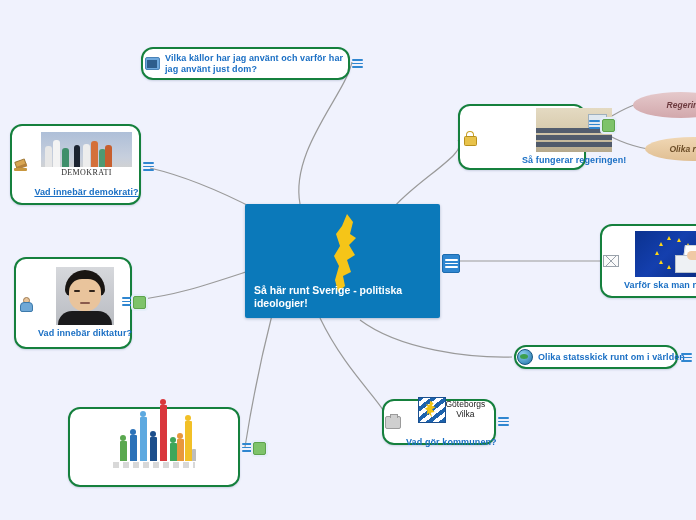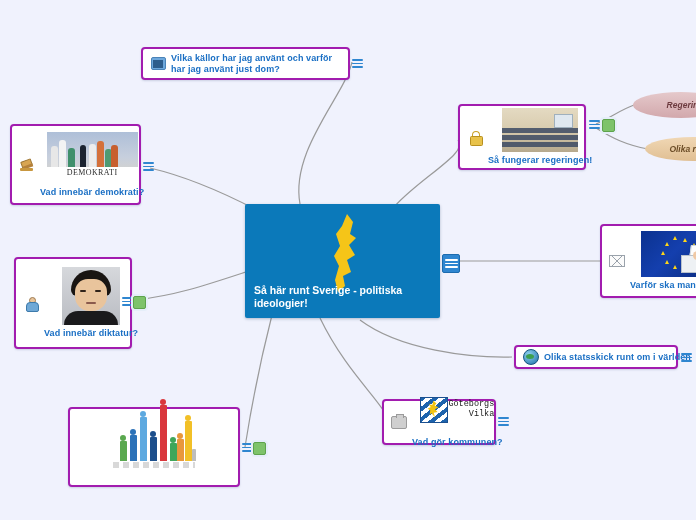--- a/index.html
+++ b/index.html
@@ -10,26 +10,26 @@
     position:relative;
   }
   #canvas{position:absolute;inset:0;width:696px;height:520px;}
   #links{position:absolute;left:0;top:0;width:696px;height:520px;pointer-events:none;}
 
   
   .node{
     position:absolute;
     box-sizing:border-box;
     background:#ffffff;
-    border:2px solid #a21caf;
-    border-radius:4px;
+    border:2px solid #15803d;
+    border-radius:12px;
     box-shadow:0 1px 2px rgba(40,60,110,.18);
     display:flex;
     align-items:center;
-    padding:4px 6px;
+    padding:4px 0;
   }
   .node .body{display:flex;flex-direction:column;align-items:center;flex:1;}
   .node .cap{
     color:#1a6fc4;
     font-size:9px;
     font-weight:bold;
     letter-spacing:.1px;
     text-align:center;
     line-height:11px;
     white-space:nowrap;
@@ -113,21 +113,21 @@
   .eu .star{position:absolute;width:0;height:0;border-left:2.4px solid transparent;border-right:2.4px solid transparent;border-bottom:4.6px solid #ffd617;}
   .eu .box{position:absolute;right:4px;bottom:4px;width:28px;height:16px;background:#eef1f4;border:1px solid #b9c2cc;}
   .eu .slot{position:absolute;right:8px;bottom:18px;width:15px;height:12px;background:#fdfdfd;transform:skewX(-8deg);border:1px solid #cfd6dd;}
   .eu .arm{position:absolute;right:2px;bottom:17px;width:20px;height:9px;background:#f0c9a5;border-radius:5px 2px 2px 5px;}
 
   
   .gbg{width:26px;height:24px;position:relative;overflow:hidden;border:1px solid #1a4f8f;}
   .gbg .stripes{position:absolute;inset:0;background:repeating-linear-gradient(-38deg,#1d63ad 0 4px,#ffffff 4px 8px);}
   .gbg .lion{position:absolute;left:6px;top:3px;width:13px;height:17px;background:#f2c412;
     clip-path:polygon(45% 0,70% 18%,55% 30%,85% 40%,58% 52%,78% 68%,48% 72%,60% 100%,30% 74%,18% 86%,22% 58%,2% 48%,26% 38%,10% 22%,38% 26%);}
-  .gtxt{font-family:Liberation Mono, monospace;font-size:8.5px;line-height:9.5px;color:#1a1a1a;text-align:right;}
+  .gtxt{font-family:Liberation Sans, sans-serif;font-size:8.5px;line-height:9.5px;color:#1a1a1a;text-align:center;}
 
   
   .bars{width:82px;height:42px;position:relative;}
   .bars .bar{position:absolute;bottom:7px;width:7px;border-radius:1px 1px 0 0;}
   .bars .dot{position:absolute;width:6px;height:6px;border-radius:50%;}
   .bars .base{position:absolute;left:0;right:0;bottom:0;height:6px;
     background:repeating-linear-gradient(90deg,#d8d8d8 0 6px,transparent 6px 10px);}
 
   
   .ic-monitor{width:13px;height:11px;background:#6ea8dc;border:1.5px solid #4a83b8;border-radius:2px;position:relative;}
@@ -212,21 +212,21 @@
         <span class="hand" style="left:4px;height:22px;background:#e7e7e7;"></span>
         <span class="hand" style="left:12px;height:28px;background:#f3f3f3;"></span>
         <span class="hand" style="left:21px;height:20px;background:#3f8f6b;"></span>
         <span class="stat"></span>
         <span class="hand" style="left:42px;height:24px;background:#ededed;"></span>
         <span class="hand" style="left:50px;height:27px;background:#d4703a;"></span>
         <span class="hand" style="left:58px;height:19px;background:#4f9a72;"></span>
         <span class="hand" style="left:64px;height:23px;background:#c75f2e;"></span>
         <span class="lbl">DEMOKRATI</span>
       </div>
-      <div class="cap" style="margin-top:9px;">Vad innebär demokrati?</div>
+      <div class="cap" style="margin-top:9px;text-decoration:underline;">Vad innebär demokrati?</div>
     </div>
   </div>
   <div class="ham" style="left:143px;top:162px;">
     <i></i>
       <i></i>
       <i></i>
   </div>
 
   <div class="node" style="left:14px;top:257px;width:118px;height:92px;">
     <span class="licon">
@@ -303,21 +303,21 @@
       </div>
       <div class="cap" style="margin-top:14px;">Vad gör kommunen?</div>
     </div>
   </div>
   <div class="ham" style="left:498px;top:417px;">
     <i></i>
       <i></i>
       <i></i>
   </div>
 
-  <div class="node" style="left:458px;top:104px;width:128px;height:66px;">
+  <div class="node" style="left:458px;top:104px;width:128px;height:66px;gap:40px;">
     <span class="licon">
         <span class="ic-lock">
           <i class="shk"></i>
           <i class="bdy"></i>
         </span>
       </span>
     <div class="body">
       <div class="parl">
         <span class="wall"></span>
           <span class="screen"></span>

